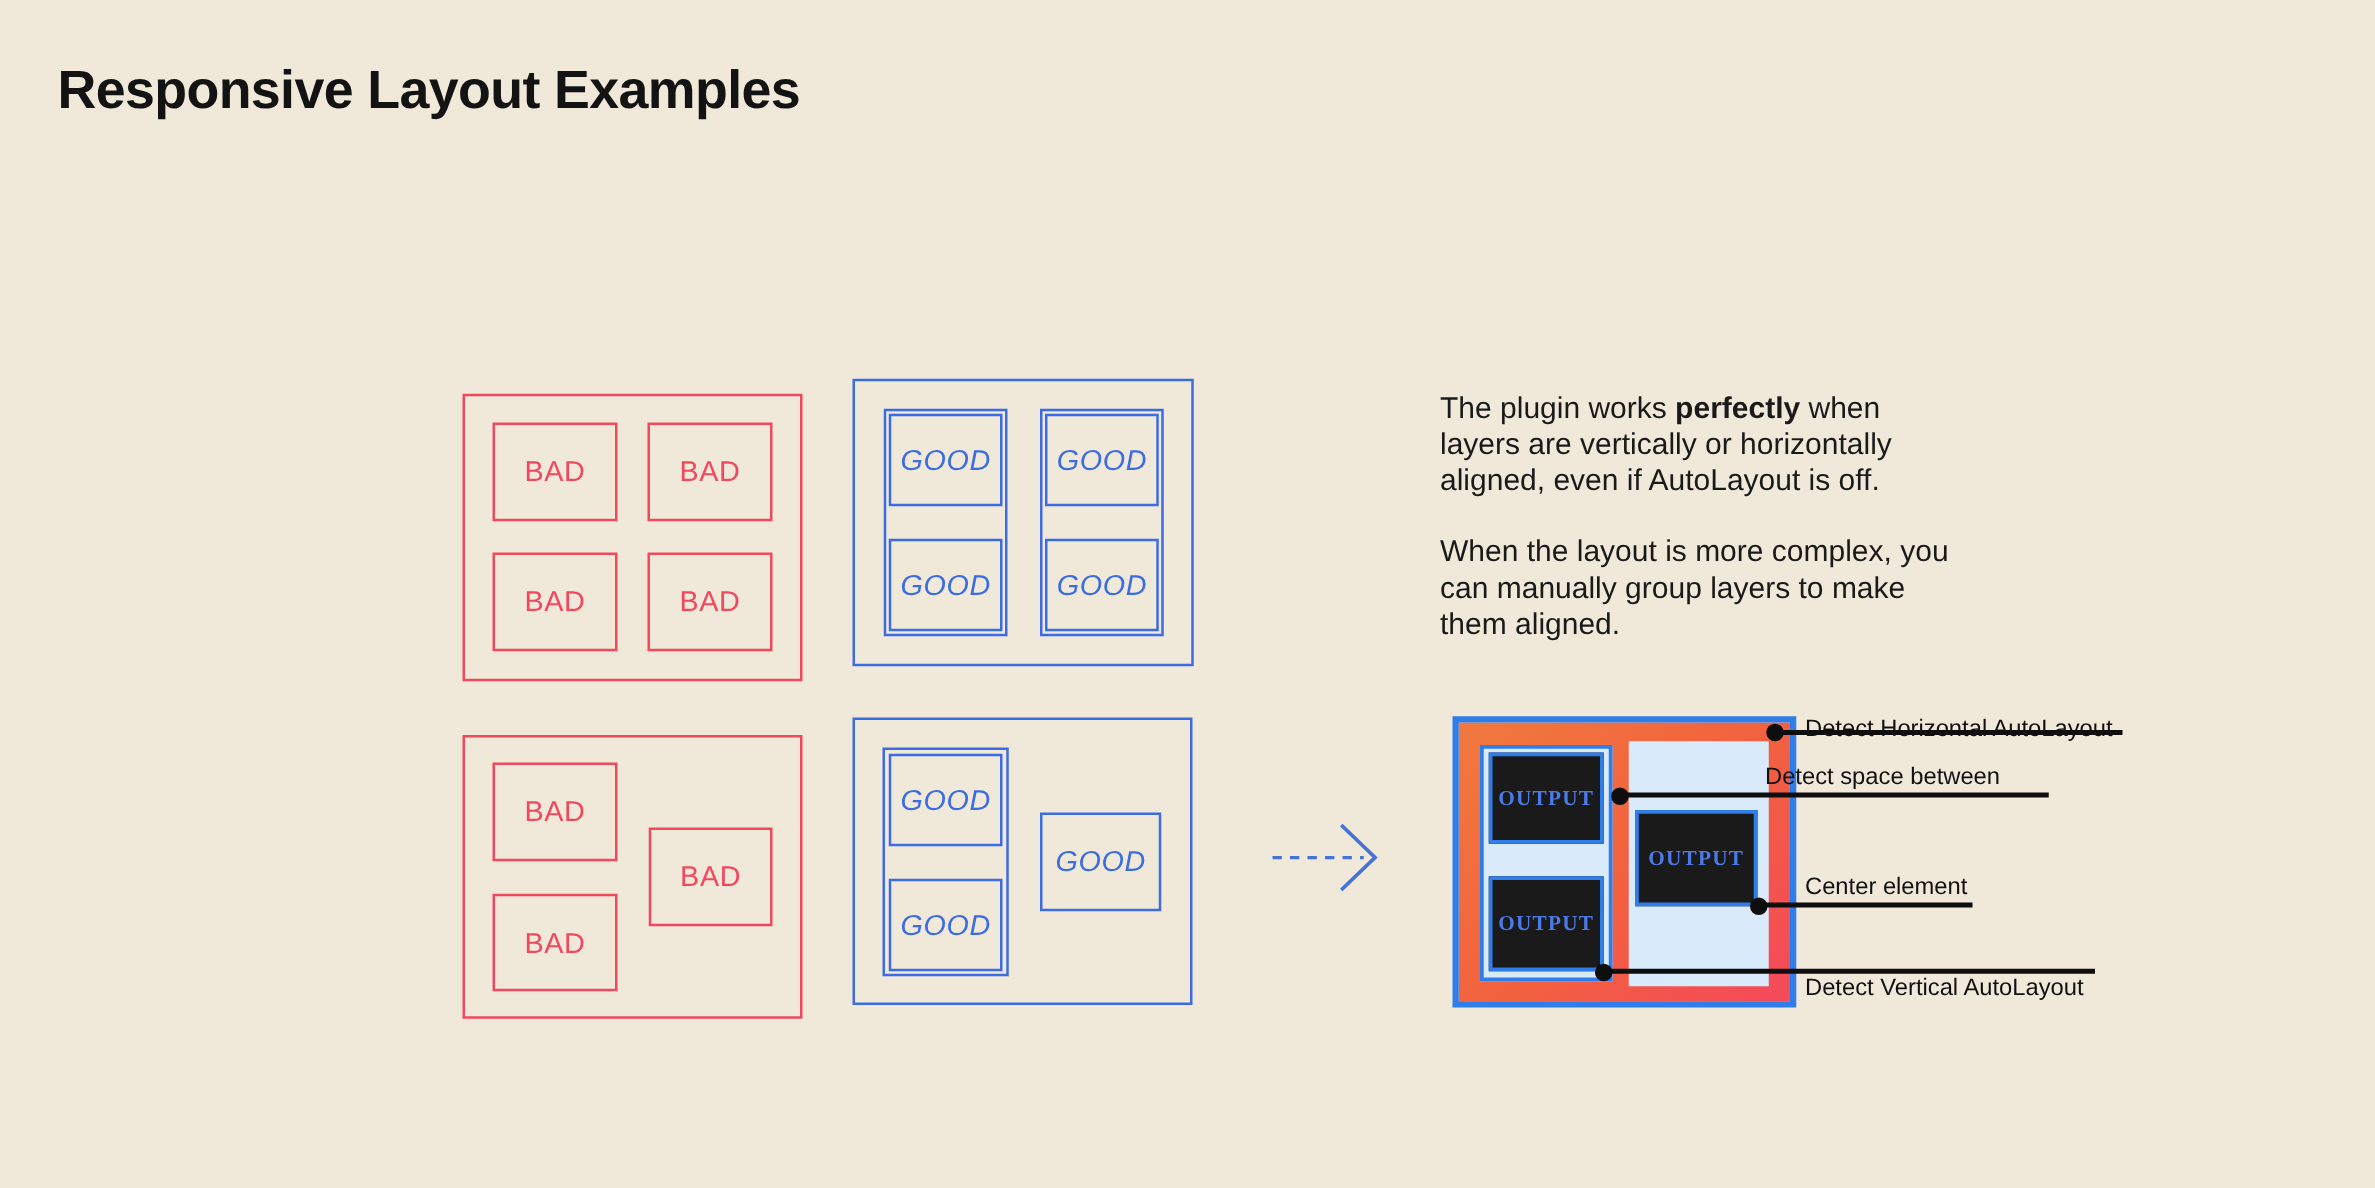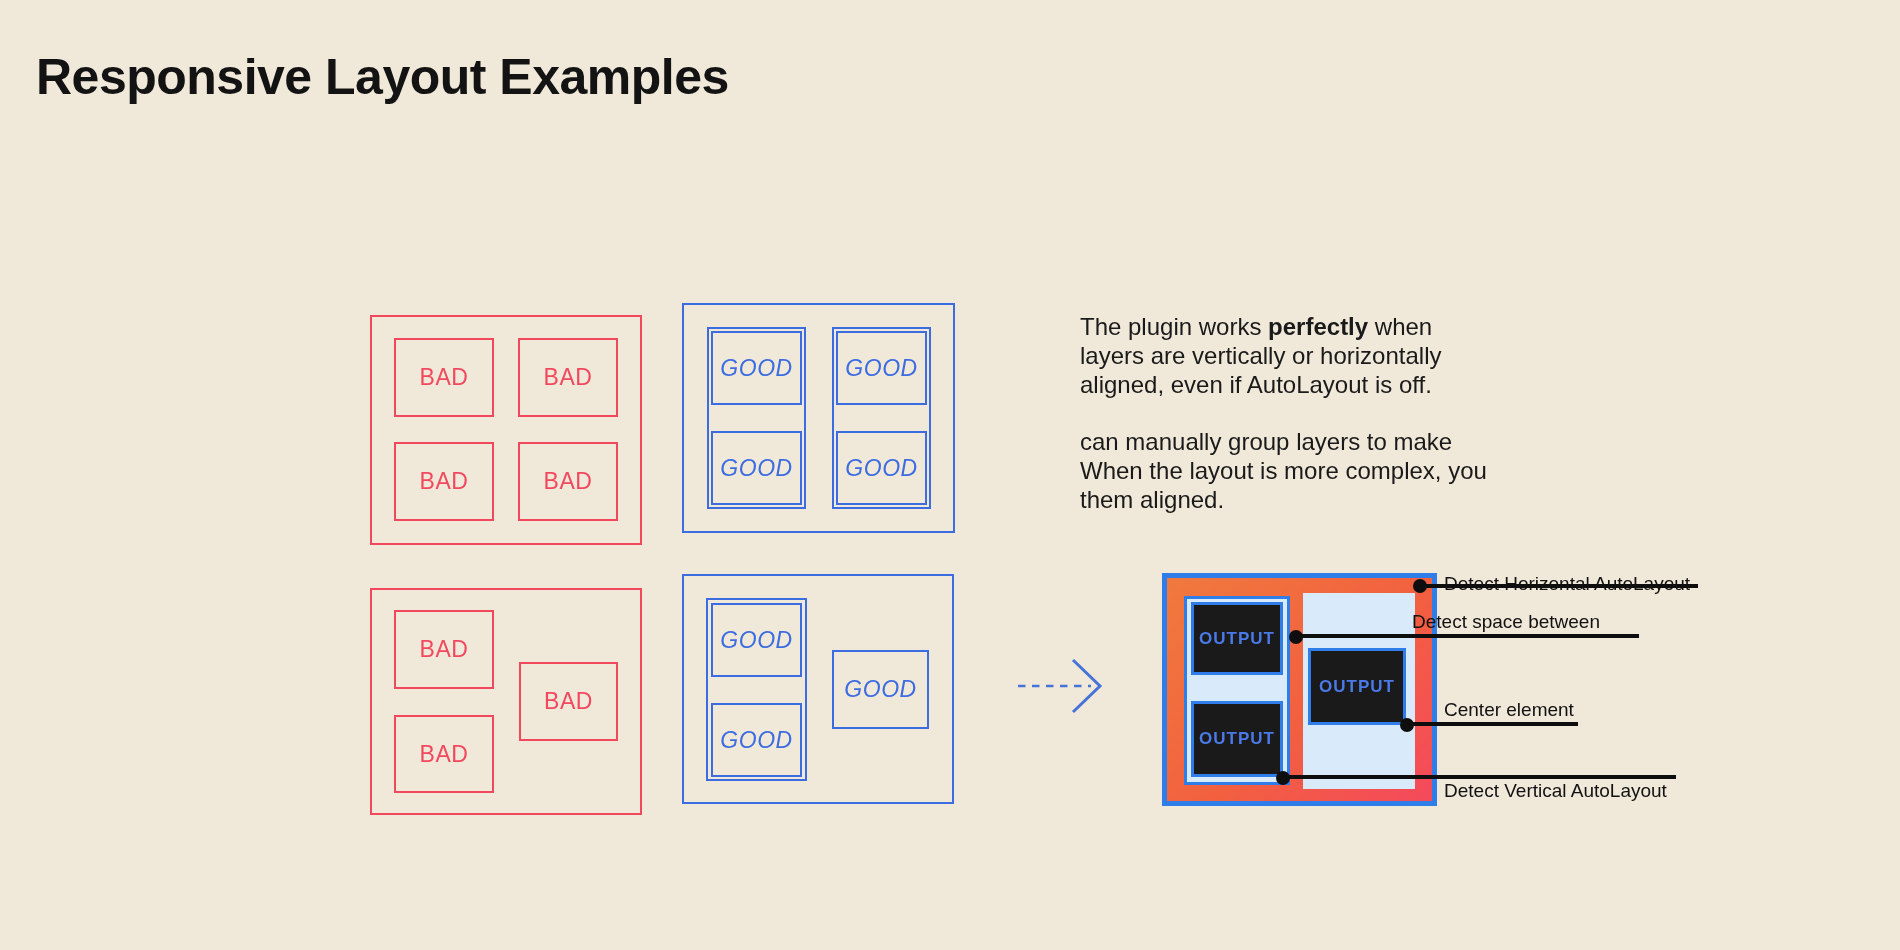--- a/index.html
+++ b/index.html
@@ -6,22 +6,22 @@
   html, body { width: 1900px; height: 950px; }
   body {
     position: relative;
     background: #F0E9DA;
     font-family: "Liberation Sans", sans-serif;
     overflow: hidden;
   }
 
   .page-title {
     position: absolute;
-    left: 36px; top: 48px;
-    font-size: 50px;
+    left: 46px; top: 48px;
+    font-size: 43px;
     font-weight: bold;
     letter-spacing: -0.5px;
     color: #131313;
   }
 
   
   .frame { position: absolute; border: 2px solid; }
   .frame.red  { border-color: #F2485E; margin-top: 12px; }
   .frame.blue { border-color: #3C6CE1; }
 
@@ -60,39 +60,40 @@
   
   #frame-good-grouped { left: 682px; top: 574px; width: 272px; height: 230px; }
   #frame-good-grouped .col1 { left: 22px; top: 22px; width: 101px; height: 183px; }
   #frame-good-grouped .col1 .t { left: 3px; top: 3px;   width: 91px; height: 74px; }
   #frame-good-grouped .col1 .b { left: 3px; top: 103px; width: 91px; height: 74px; }
   #frame-good-grouped .single  { left: 148px; top: 74px; width: 97px; height: 79px; }
 
   
   .description {
     position: absolute;
-    left: 1080px; top: 312px;
+    left: 1152px; top: 312px;
     font-size: 24px;
     line-height: 29px;
     color: #1A1A1A;
     width: 470px;
   }
   .description .line { display: block; }
   .description .spacer { height: 28px; }
   .description b { font-weight: bold; }
 
   
   .flow-arrow { position: absolute; left: 1013px; top: 658px; }
 
   
   #output-figure {
     position: absolute;
     left: 1162px; top: 573px; width: 275px; height: 233px;
     border: 5px solid #2F7DE9;
     background: linear-gradient(135deg, #F0793D 0%, #F2603F 55%, #F4495C 100%);
+    font-family: Liberation Serif, serif;
   }
   #output-left-group {
     position: absolute; left: 17px; top: 18px; width: 106px; height: 189px;
     border: 3px solid #2F7DE9; background: #D9EAFB;
   }
   #output-right-panel {
     position: absolute; left: 136px; top: 15px; width: 112px; height: 196px;
     background: #D9EAFB;
   }
   .output-box {
@@ -191,22 +192,22 @@
   <div class="cell blue single">
       <span>GOOD</span>
     </div>
 </div>
 
 <div class="description">
   <span class="line"><span>The plugin works </span><b>perfectly</b><span> when</span></span>
   <span class="line">layers are vertically or horizontally</span>
   <span class="line">aligned, even if AutoLayout is off.</span>
   <div class="spacer"></div>
+  <span class="line">When the layout is more complex, you</span>
   <span class="line">can manually group layers to make</span>
-  <span class="line">When the layout is more complex, you</span>
   <span class="line">them aligned.</span>
 </div>
 
 <svg class="flow-arrow" width="92" height="56" viewBox="0 0 92 56">
   <line x1="5" y1="28" x2="78" y2="28" stroke="#4673D8" stroke-width="2.6" stroke-dasharray="7.5 6.5"></line>
   <polyline points="60,2 87,28 60,54" fill="none" stroke="#4673D8" stroke-width="3"></polyline>
 </svg>
 
 <div id="output-figure">
   <div id="output-left-group">

